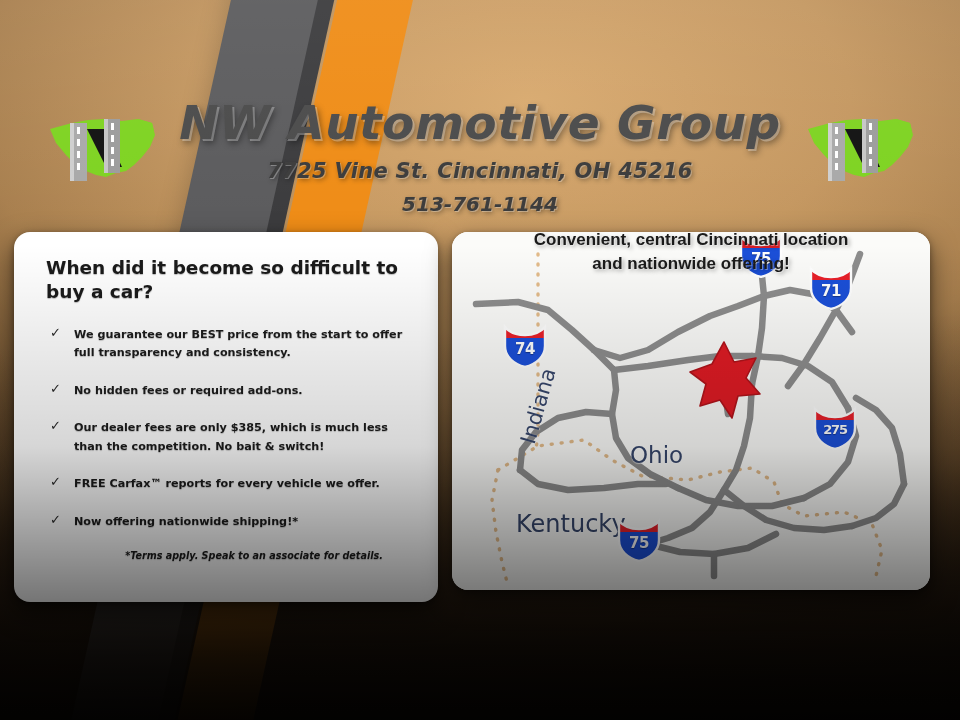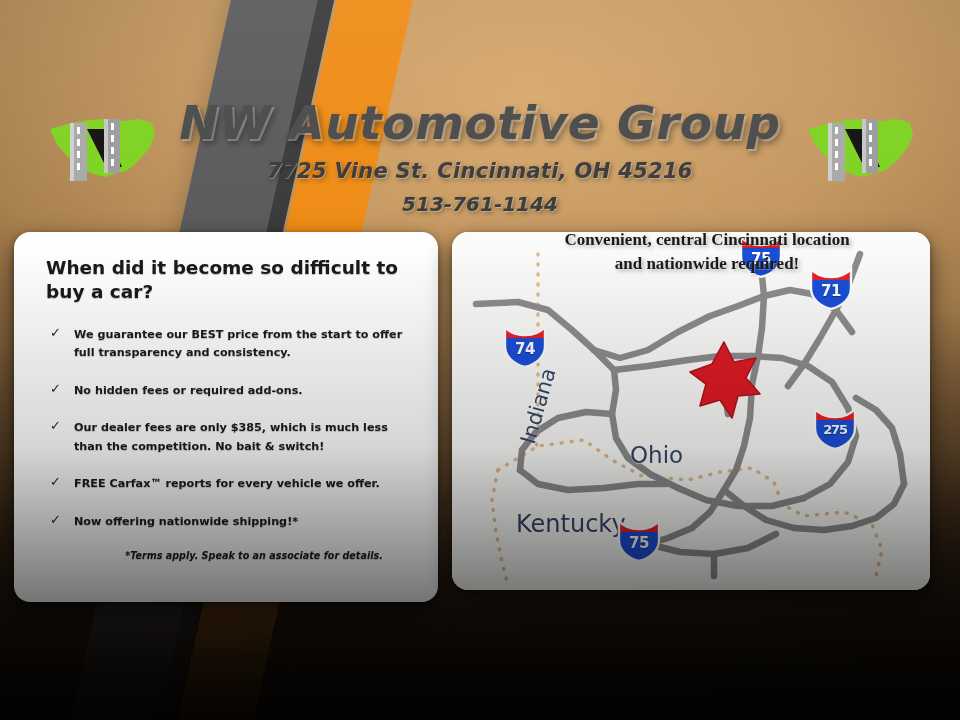--- a/index.html
+++ b/index.html
@@ -90,22 +90,22 @@
   }
   .terms{
     position:absolute;left:90px;top:318px;width:300px;text-align:center;
     font-family:"DejaVu Sans",sans-serif;
     font-size:9.6px;font-weight:bold;font-style:italic;color:#1c1c1c;
     text-shadow:0 1px 1px rgba(0,0,0,.22);
   }
 
   
   .map-head{
-    position:absolute;left:16px;top:-4px;width:478px;text-align:center;
-    font-family:Liberation Serif, serif;
+    position:absolute;left:0;top:-4px;width:478px;text-align:center;
+    font-family:Liberation Sans, sans-serif;
     font-size:17px;font-weight:bold;color:#1a1a1a;line-height:1.42;
     text-shadow:1px 1px 0 rgba(255,255,255,.35), 2px 2px 4px rgba(0,0,0,.35);
     z-index:4;
   }
   .map-wrap{position:absolute;left:0;top:0;width:478px;height:358px;border-radius:16px;overflow:hidden;}
   .map-wrap svg{display:block;width:478px;height:358px;}
 
   .shield{position:absolute;width:46px;height:44px;}
   .shield svg{display:block;width:46px;height:44px;}
   .shield .snum{
@@ -325,18 +325,18 @@
       <svg viewBox="0 0 46 44">
           <path d="M3 3 C8 9 15 11 23 11 C31 11 38 9 43 3 L43 22 C43 33 34 40 23 43 C12 40 3 33 3 22 Z" fill="#1b4fd8"></path>
           <path d="M3 3 C8 9 15 11 23 11 C31 11 38 9 43 3 L43 14 L3 14 Z" fill="#e8202a"></path>
           <path d="M3 3 C8 9 15 11 23 11 C31 11 38 9 43 3 L43 22 C43 33 34 40 23 43 C12 40 3 33 3 22 Z" fill="none" stroke="#ffffff" stroke-width="2.4"></path>
         </svg>
       <div class="snum">75</div>
     </div>
 
     <div class="map-head">
       <div>Convenient, central Cincinnati location</div>
-      <div>and nationwide required!</div>
+      <div>and nationwide offering!</div>
     </div>
   </div>
 
   <div class="stripe-shade"></div>
 </div>
 
 </body></html>

